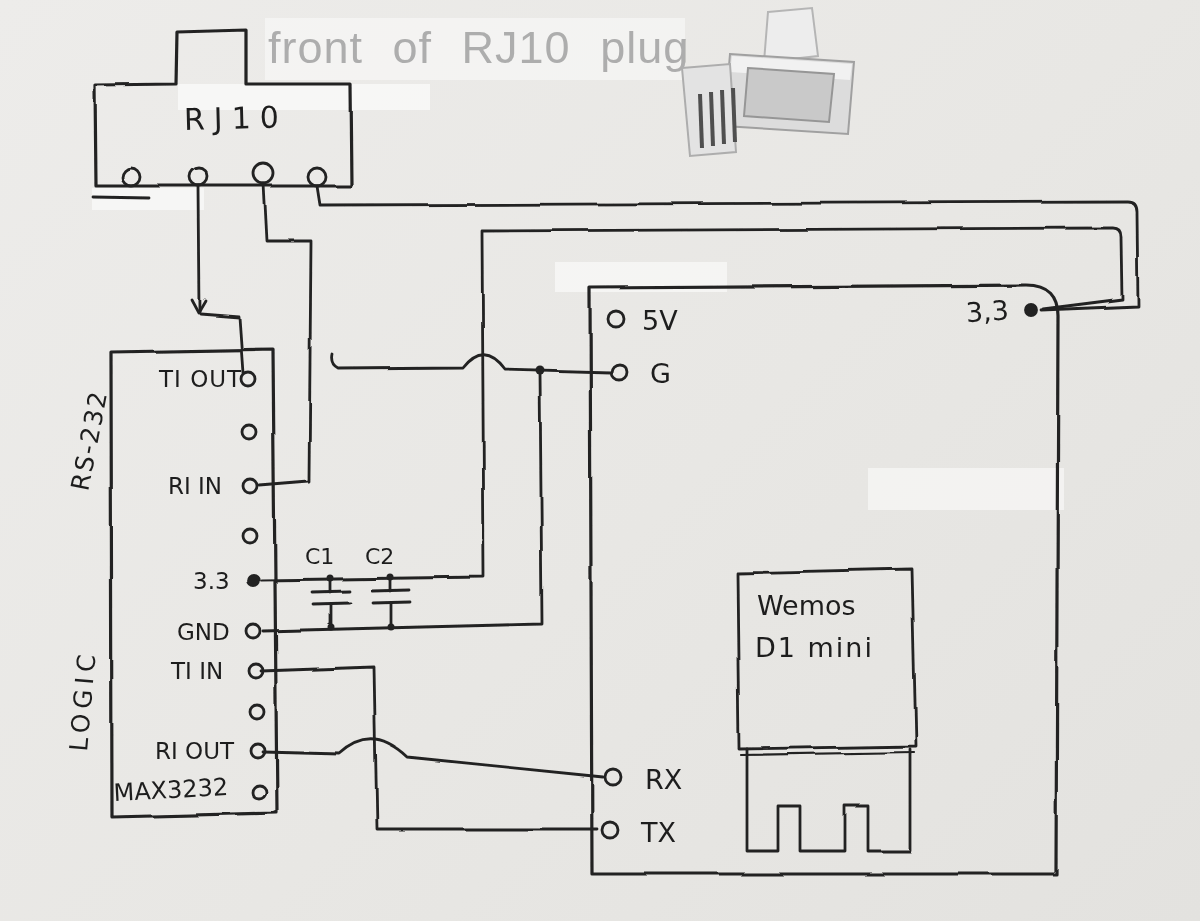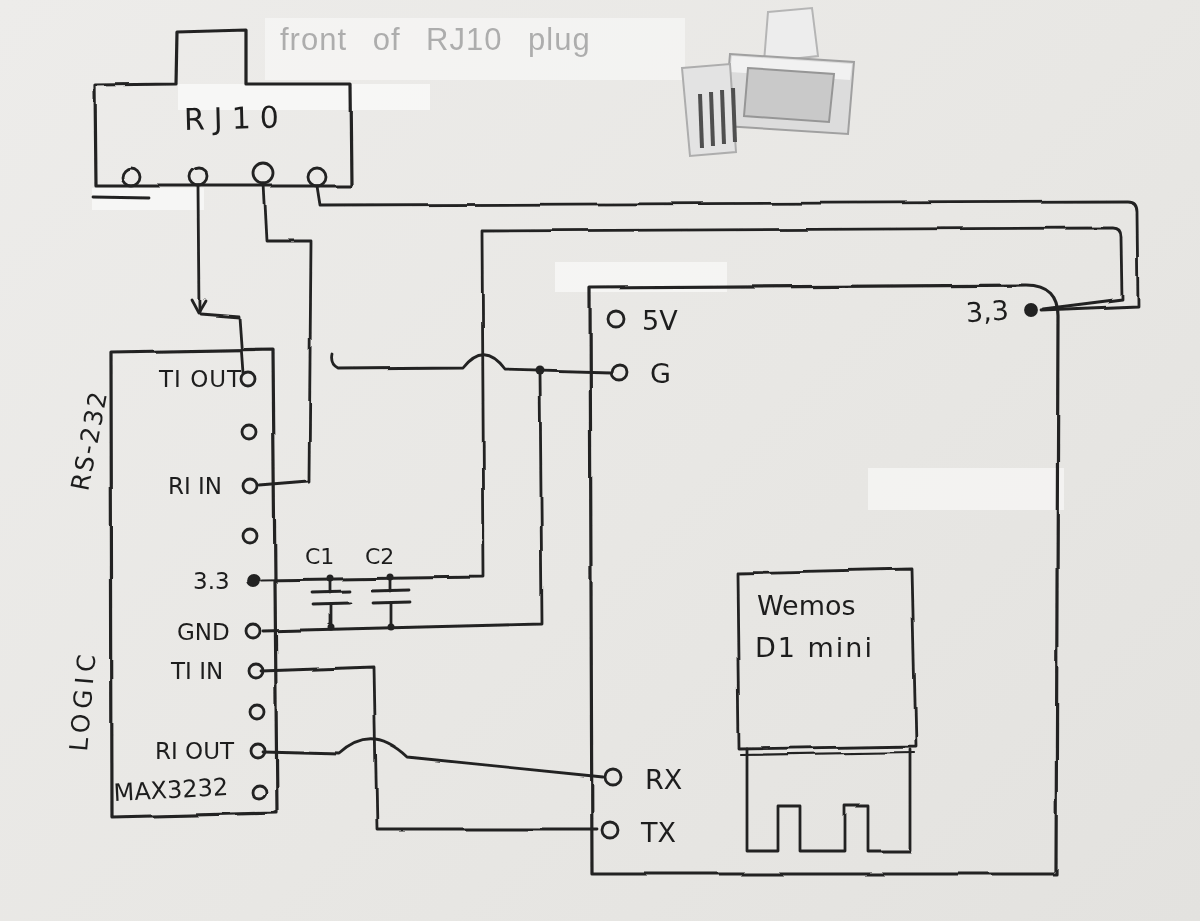--- a/index.html
+++ b/index.html
@@ -2,23 +2,23 @@
 <html><head>
 <meta charset="utf-8">
 <style>
   html,body{margin:0;padding:0;background:#d9d8d5;}
   .canvas{
     position:relative;width:1200px;height:921px;overflow:hidden;
     background:linear-gradient(135deg,#edecea 0%,#e8e7e4 55%,#e3e2df 100%);
     font-family:"DejaVu Sans",sans-serif;
   }
   .page-title{
-    position:absolute;left:280px;top:22px;
+    position:absolute;left:268px;top:22px;
     font-family:"Liberation Sans",sans-serif;
-    font-size:31px;color:#6b6b6b;letter-spacing:1px;word-spacing:16px;
+    font-size:45px;color:#6b6b6b;letter-spacing:1px;word-spacing:16px;
     white-space:nowrap;
   }
   svg{position:absolute;left:0;top:0;}
   text{font-family:"DejaVu Sans",sans-serif;fill:#1d1d1d;}
 </style>
 </head>
 <body>
 
 <div class="canvas">
 

